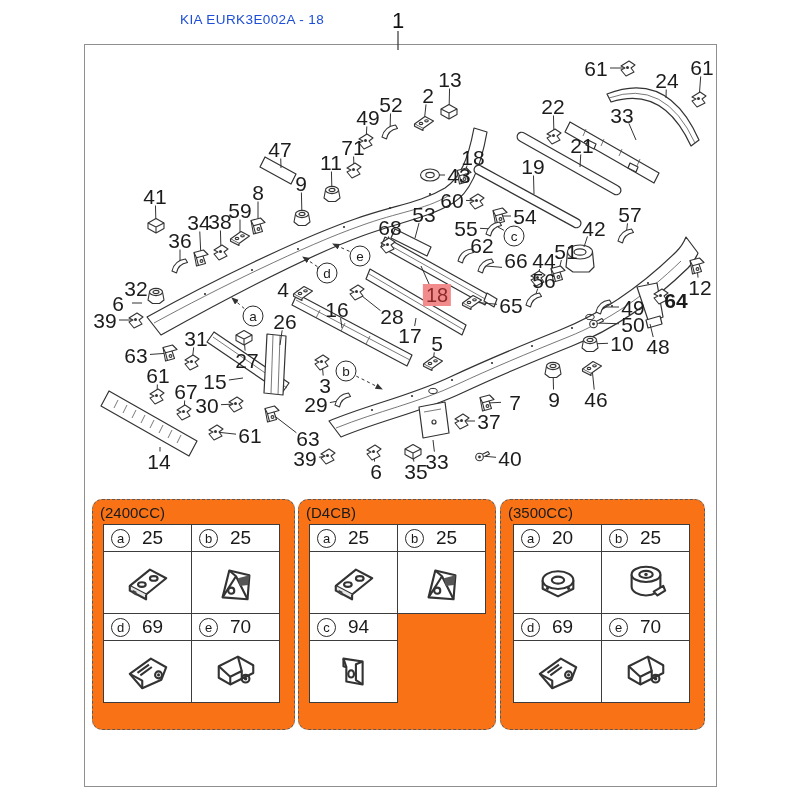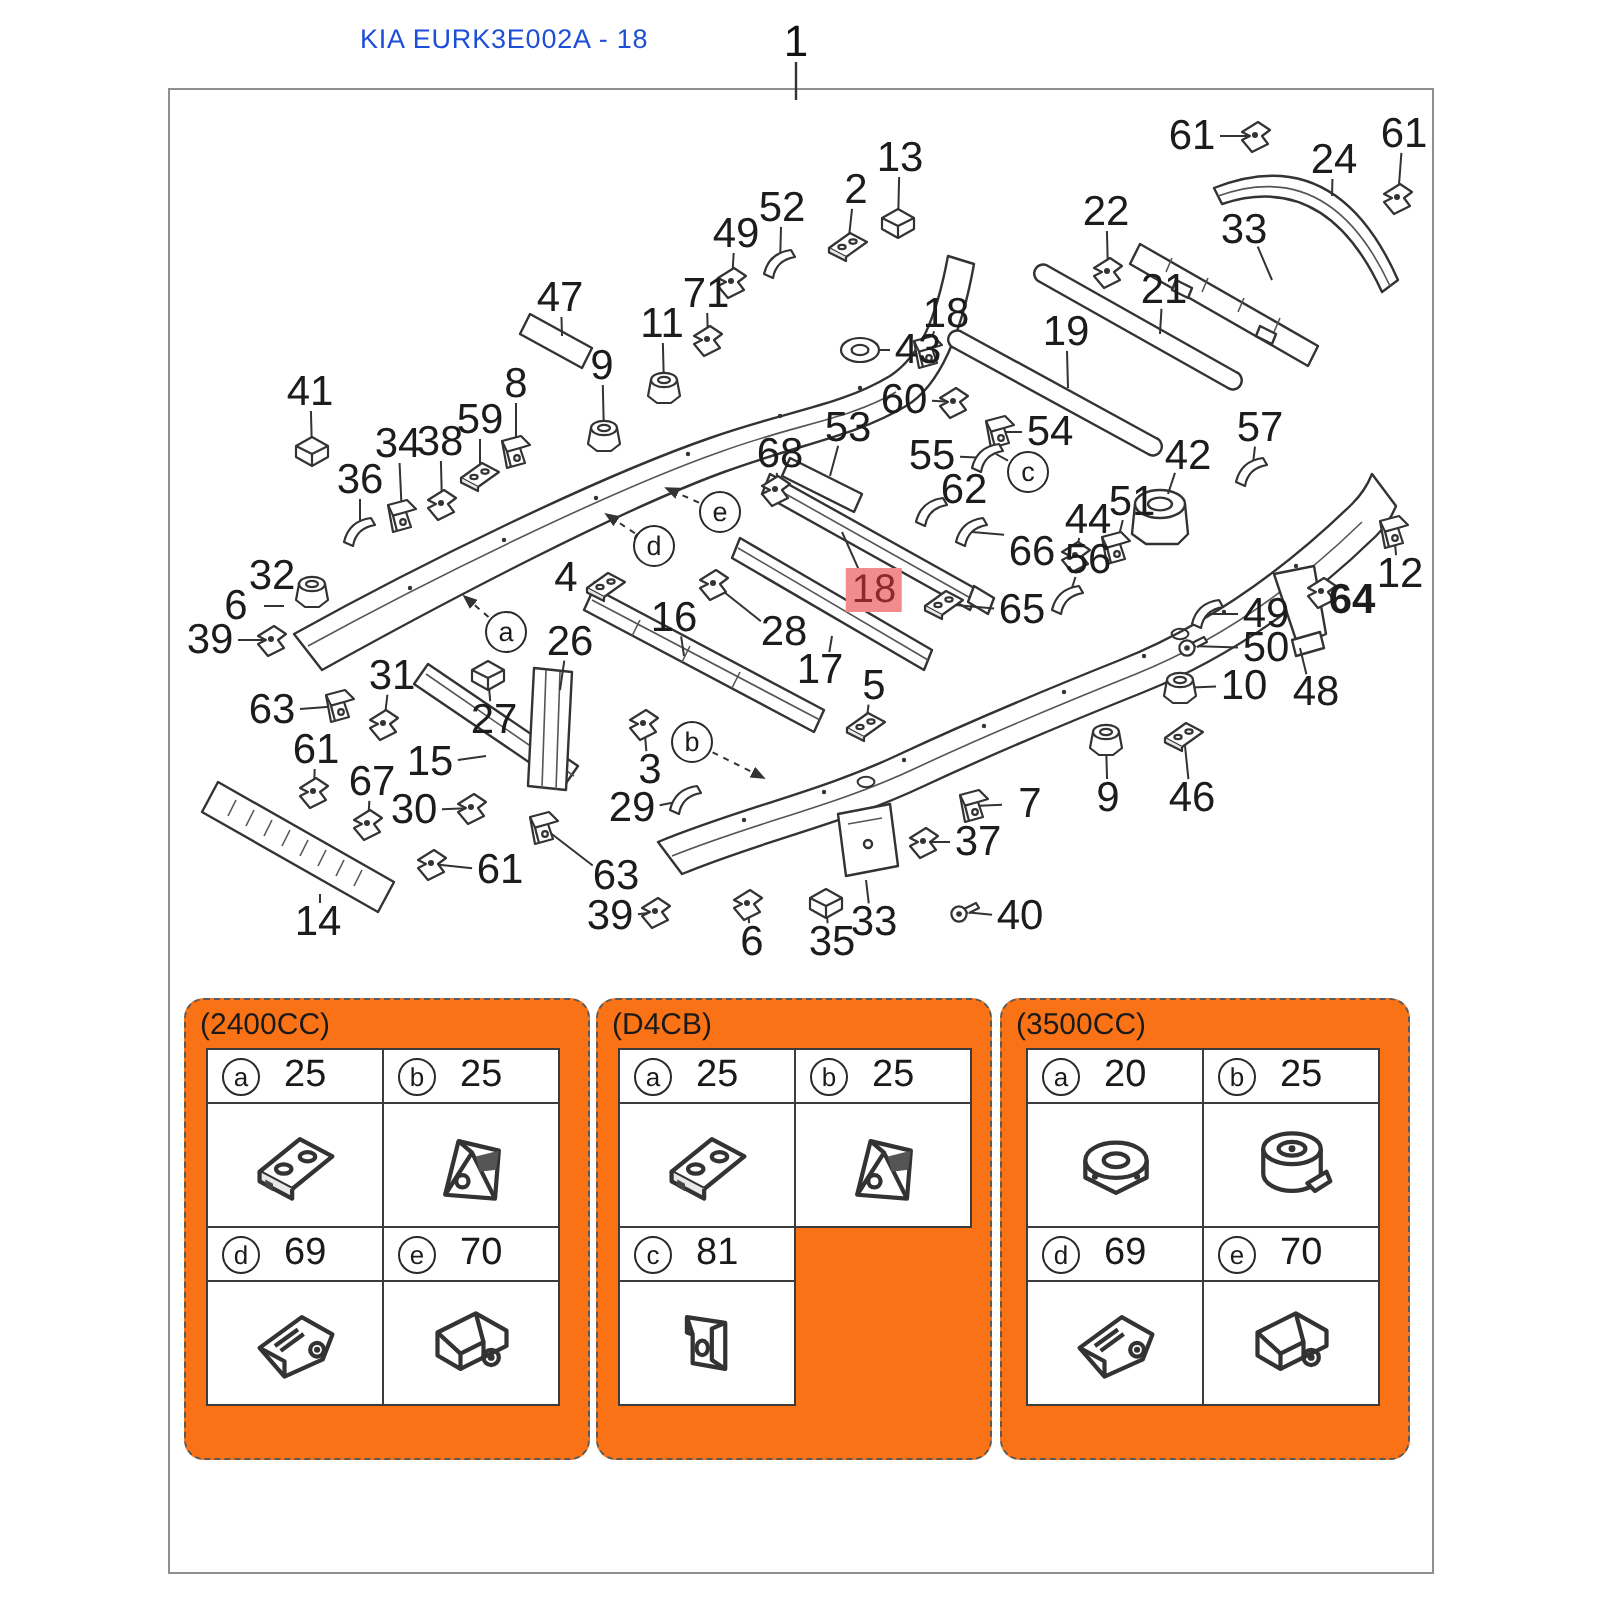--- a/index.html
+++ b/index.html
@@ -359,21 +359,21 @@
       <div class="plabel" style="left: 582px; top: 145px;">21</div>
       <div class="plabel" style="left: 533px; top: 166px;">19</div>
       <div class="plabel" style="left: 473px; top: 157px;">18</div>
       <div class="plabel" style="left: 459px; top: 175px;">43</div>
       <div class="plabel" style="left: 452px; top: 200px;">60</div>
       <div class="plabel" style="left: 424px; top: 214px;">53</div>
       <div class="plabel" style="left: 525px; top: 216px;">54</div>
       <div class="plabel" style="left: 466px; top: 228px;">55</div>
       <div class="plabel" style="left: 482px; top: 245px;">62</div>
       <div class="plabel" style="left: 390px; top: 227px;">68</div>
-      <div class="plabel" style="left: 516px; top: 276px;">66</div>
+      <div class="plabel" style="left: 516px; top: 260px;">66</div>
       <div class="plabel" style="left: 544px; top: 260px;">44</div>
       <div class="plabel" style="left: 566px; top: 251px;">51</div>
       <div class="plabel" style="left: 544px; top: 280px;">56</div>
       <div class="plabel" style="left: 594px; top: 228px;">42</div>
       <div class="plabel" style="left: 630px; top: 214px;">57</div>
       <div class="plabel" style="left: 700px; top: 287px;">12</div>
       <div class="plabel" style="left: 676px; top: 300px; font-weight: bold;">64</div>
       <div class="plabel" style="left: 658px; top: 346px;">48</div>
       <div class="plabel" style="left: 633px; top: 307px;">49</div>
       <div class="plabel" style="left: 633px; top: 324px;">50</div>
@@ -494,21 +494,21 @@
               <svg viewBox="0 0 24 24">
                 <use href="#tg-gusset" xlink:href="#tg-gusset"></use>
               </svg>
             </div>
           </div>
         </div>
         <div class="vrow">
           <div class="vcell">
             <div class="vhead">
               <span class="vletter">c</span>
-              <span class="vqty">81</span>
+              <span class="vqty">94</span>
             </div>
             <div class="vimgcell">
               <svg viewBox="0 0 24 24">
                 <use href="#tg-clipu" xlink:href="#tg-clipu"></use>
               </svg>
             </div>
           </div>
         </div>
       </div>
   </div>

